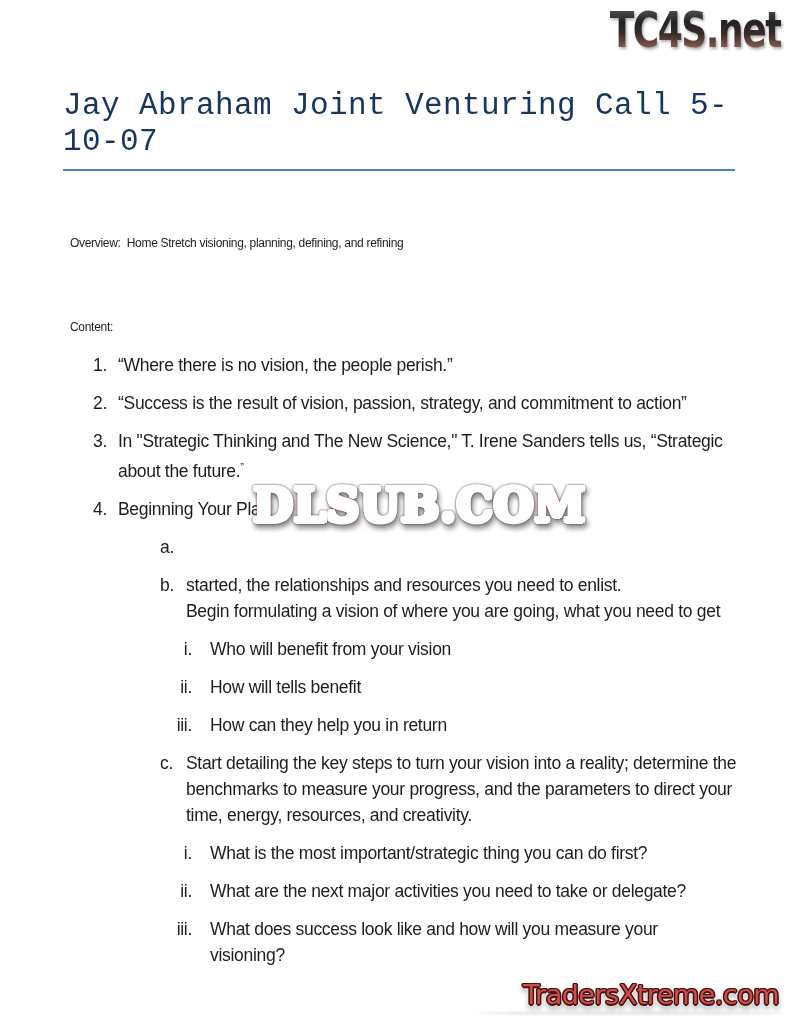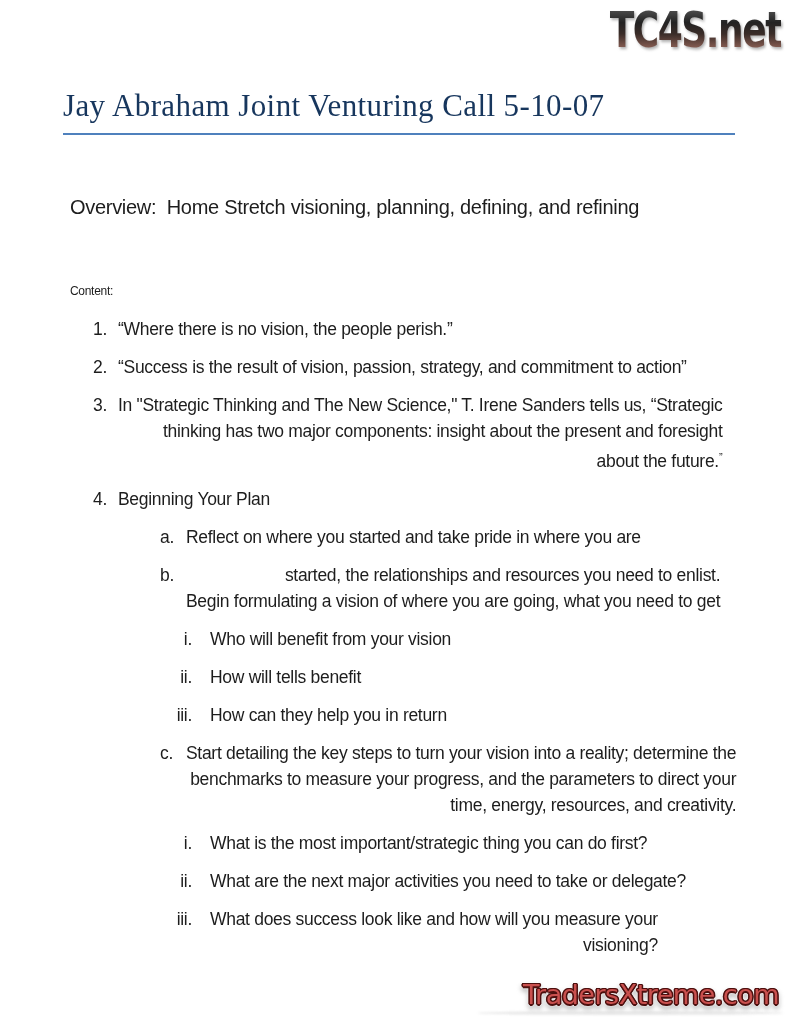--- a/index.html
+++ b/index.html
@@ -7,32 +7,32 @@
     position:relative; width:791px; height:1024px; margin:0 auto;
     background:#ffffff; overflow:hidden;
     font-family:"Liberation Sans","DejaVu Sans",sans-serif;
     color:#1d1d1d;
   }
   .content { position:absolute; left:70px; top:0; width:670px; }
 
   
   .doc-title {
     margin:88px 0 0 -7px; width:672px;
-    font-family:Liberation Serif, serif;
+    font-family:Liberation Mono, monospace;
     font-weight:normal; font-size:31px; line-height:36px;
     letter-spacing:0.4px; color:#17365D;
     padding-bottom:9px; border-bottom:2px solid #4F81BD;
   }
 
-  .overview { margin-top:59px; font-size:20px; line-height:26px; letter-spacing:-0.3px; white-space:pre; }
+  .overview { margin-top:59px; font-size:12px; line-height:26px; letter-spacing:-0.3px; white-space:pre; }
   .content-label { margin-top:58px; margin-bottom:12px; font-size:12px; line-height:26px; letter-spacing:-0.3px; }
 
   .row { display:flex; margin-bottom:12px; font-size:17.5px; line-height:26px; letter-spacing:-0.3px; }
   .row .marker { flex:0 0 auto; }
-  .row .txt   { flex:0 1 auto;text-align:right; }
+  .row .txt   { flex:0 1 auto; }
   .row .line  { white-space:pre; }
 
   .lvl1 { padding-left:23px; }  .lvl1 .marker { width:25px; }
   .lvl2 { padding-left:90px; }  .lvl2 .marker { width:26px; }
   .lvl3 { padding-left:102px; } .lvl3 .marker { width:38px; text-align:right; padding-right:18px; box-sizing:border-box; }
 
   .sq { font-size:11px; vertical-align:6px; letter-spacing:0; }
 
   
   .tc4s {
@@ -101,37 +101,33 @@
       <span class="marker">2.</span>
       <div class="txt">
           <div class="line">“Success is the result of vision, passion, strategy, and commitment to action”</div>
         </div>
     </div>
 
     <div class="row lvl1">
       <span class="marker">3.</span>
       <div class="txt">
         <div class="line">In "Strategic Thinking and The New Science," T. Irene Sanders tells us, “Strategic</div>
-        <div class="line">thinking has two major components: insight about the present and foresight</div>
         <div class="line"><span>about the future.</span><span class="sq">”</span></div>
       </div>
     </div>
 
     <div class="row lvl1">
       <span class="marker">4.</span>
       <div class="txt">
           <div class="line">Beginning Your Plan</div>
         </div>
     </div>
 
     <div class="row lvl2">
       <span class="marker">a.</span>
-      <div class="txt">
-          <div class="line">Reflect on where you started and take pride in where you are</div>
-        </div>
     </div>
 
     <div class="row lvl2">
       <span class="marker">b.</span>
       <div class="txt">
         <div class="line">started, the relationships and resources you need to enlist.</div>
         <div class="line">Begin formulating a vision of where you are going, what you need to get</div>
       </div>
     </div>
 
@@ -182,17 +178,18 @@
     <div class="row lvl3">
       <span class="marker">iii.</span>
       <div class="txt">
         <div class="line">What does success look like and how will you measure your</div>
         <div class="line">visioning?</div>
       </div>
     </div>
 
   </div>
 
+  <div class="dlsub">DLSUB.COM</div>
 
   <div class="tx-shadow"></div>
   <div class="tradersx">TradersXtreme.com</div>
 
 </div>
 
 </body></html>

